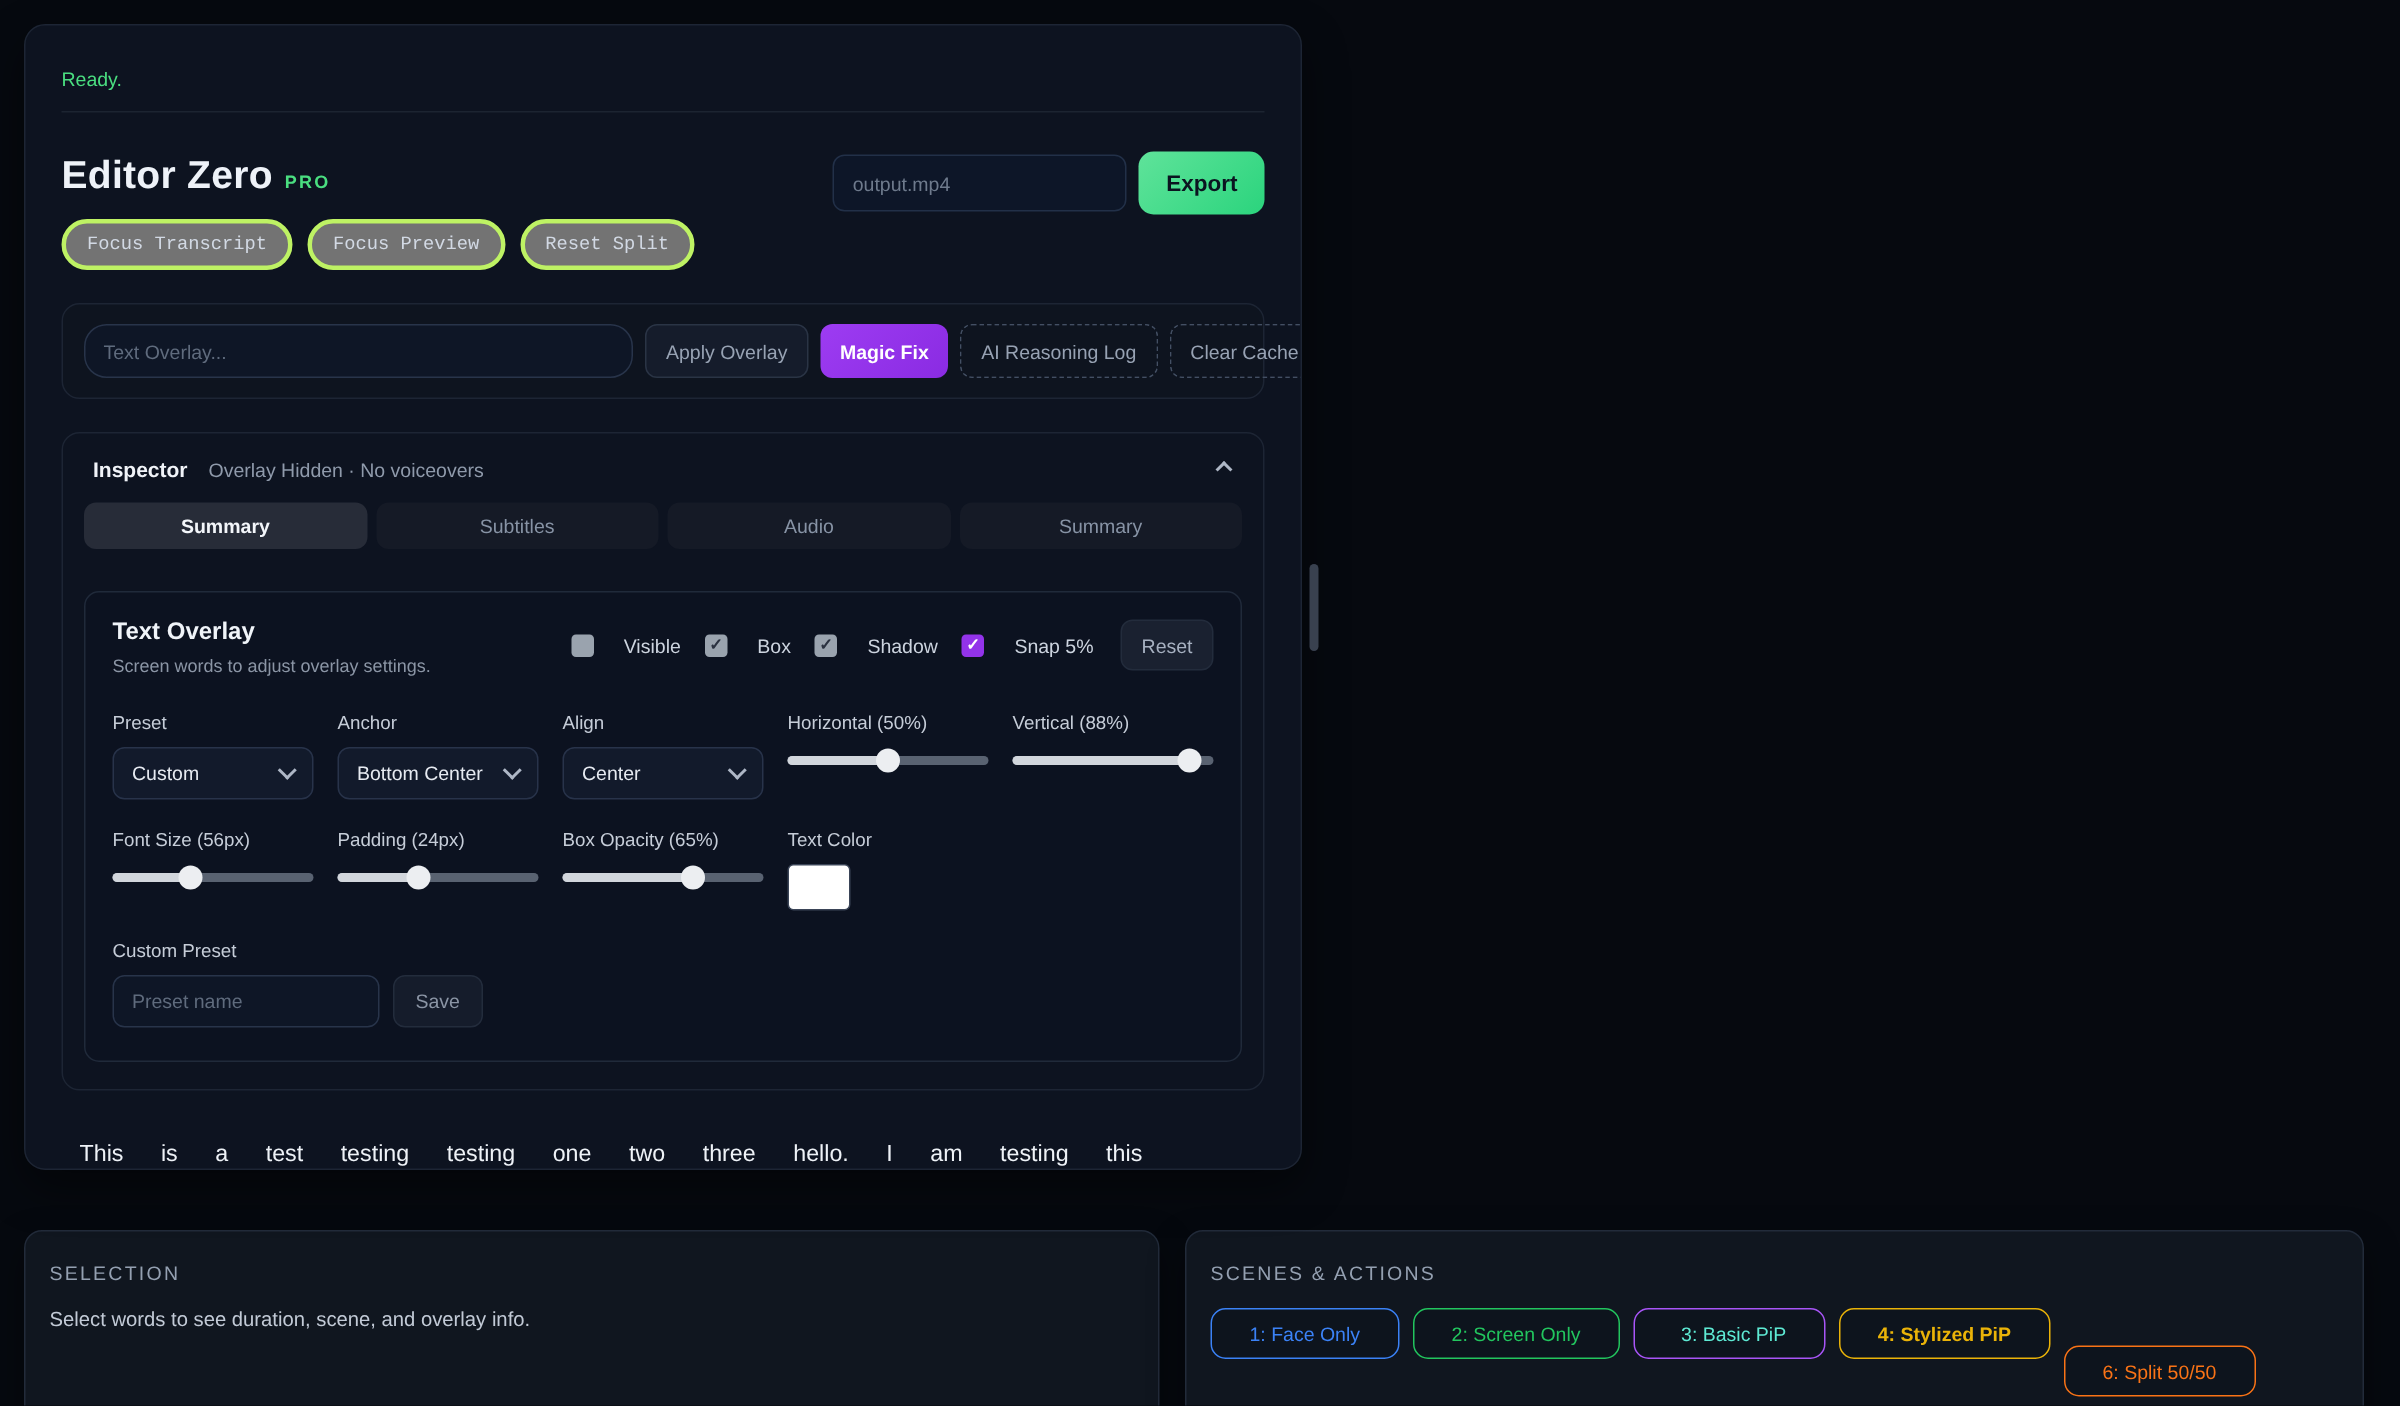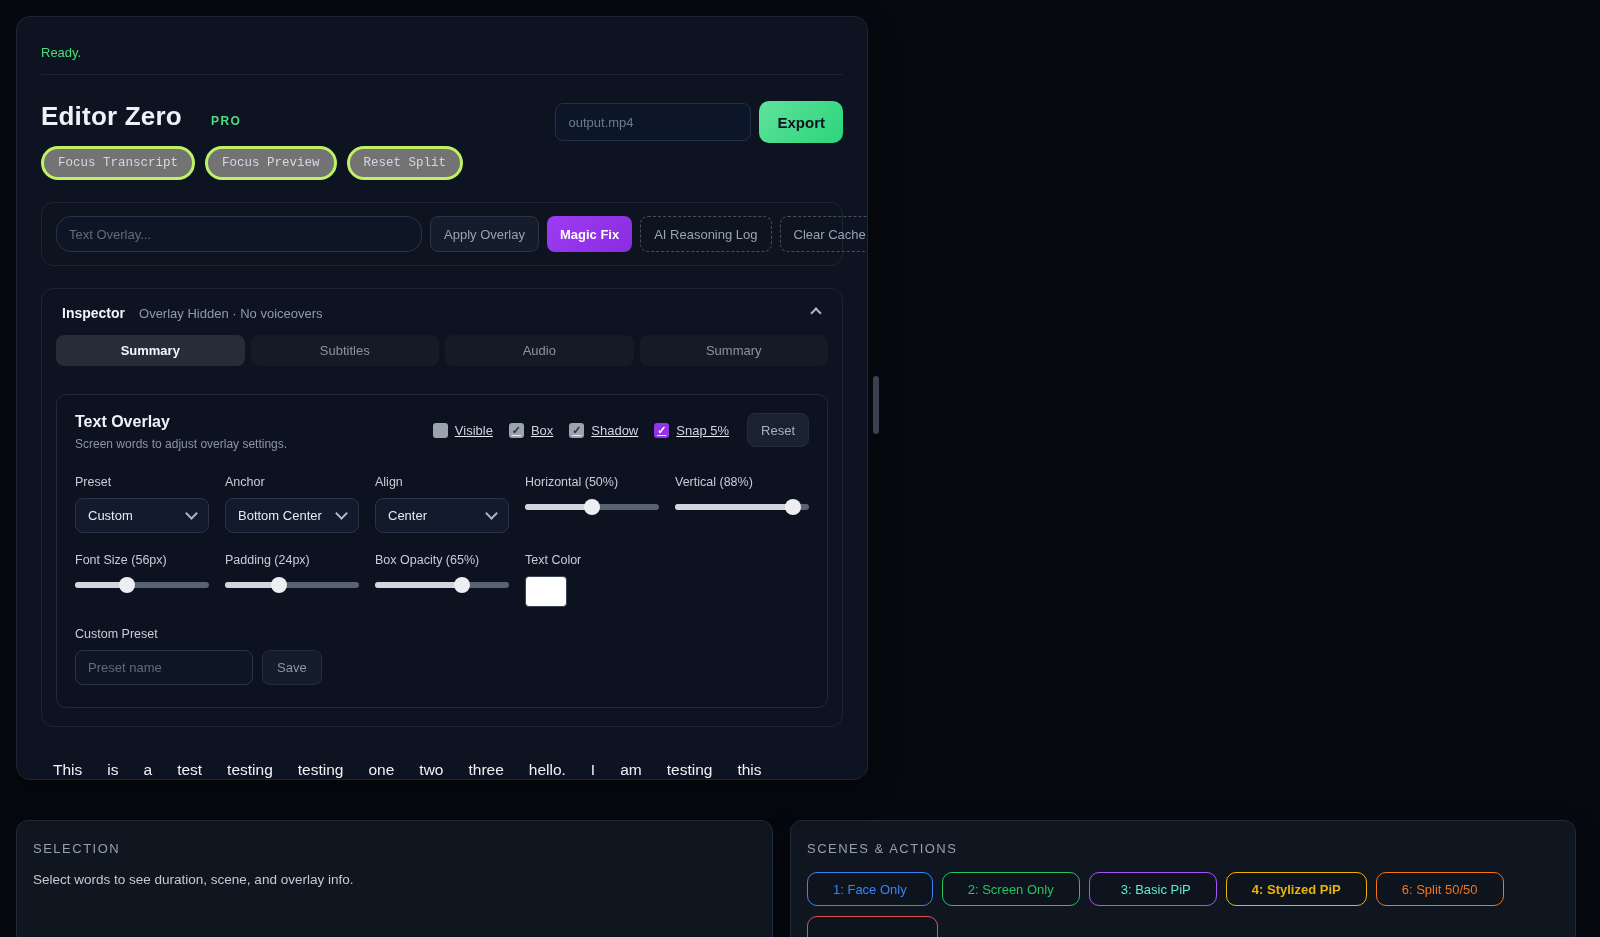--- a/index.html
+++ b/index.html
@@ -29,21 +29,21 @@
   .right-card { flex:1; padding:22px; overflow:hidden; }
 
   
   .status-line { font-size:13px; color:#4ade80; margin:4px 0 14px; }
   .hr { height:1px; background:#1c2431; margin-bottom:26px; }
 
   
   .hdr { position:relative; margin-bottom:2px; }
   .title-row { display:flex; align-items:baseline; gap:8px; }
   .app-title { font-size:26px; font-weight:800; letter-spacing:.2px; color:#eef2f8; }
-  .pro-badge { font-size:12px; font-weight:800; letter-spacing:1.5px; color:#4ade80;margin-left:21px; }
+  .pro-badge { font-size:12px; font-weight:800; letter-spacing:1.5px; color:#4ade80; }
   .pill-row { display:flex; gap:10px; margin-top:14px; }
   .pill {
     background:#737373; border:3px solid #bef264; color:#d2d9e4;
     border-radius:999px; font-size:12.5px; padding:7px 14px; cursor:pointer;font-family:Liberation Mono, monospace;
   }
   .export-zone { position:absolute; right:0; top:0; display:flex; align-items:center; gap:8px; }
   .output-input {
     width:196px; height:38px; background:#0d1628; border:1px solid #223048;
     border-radius:8px; color:#aeb8c8; font-size:13px; padding:0 12px; outline:none;
     font-family:"Liberation Sans", sans-serif;
@@ -98,21 +98,21 @@
 
   
   .settings {
     margin-top:28px; background:#0c1220; border:1px solid #202a3a; border-radius:10px;
     padding:18px 18px 22px;
   }
   .settings-head { display:flex; justify-content:space-between; align-items:flex-start; }
   .sh-title { font-size:16px; font-weight:700; color:#f0f4f9; }
   .sh-sub { font-size:12px; color:#8b95a5; margin-top:6px; }
   .cb-row { display:flex; align-items:center; gap:16px; }
-  .cb-item { display:flex; align-items:center; gap:7px; cursor:pointer;text-decoration:underline; }
+  .cb-item { display:flex; align-items:center; gap:20px; cursor:pointer; }
   .cb-box {
     width:15px; height:15px; border-radius:3px; background:#9aa3ae;
     display:flex; align-items:center; justify-content:center;
     font-size:11px; line-height:1; color:#2a3140; font-weight:700;
   }
   .cb-box.accent { background:#9333ea; color:#fff; }
   .cb-label { font-size:13px; color:#cdd4df; }
   .reset-btn {
     height:34px; padding:0 13px; border-radius:8px; background:#1a2130; border:1px solid #232c3c;
     color:#a7b1c1; font-size:13px; cursor:pointer; font-family:"Liberation Sans", sans-serif;
@@ -382,19 +382,19 @@
       <div class="panel-msg">Select words to see duration, scene, and overlay info.</div>
     </div>
     <div class="bottom-gap"></div>
     <div class="panel scenes-panel">
       <div class="panel-title">SCENES &amp; ACTIONS</div>
       <div class="scene-row" id="scene-row">
           <button class="scene-btn" style="border-color: rgb(59, 130, 246); color: rgb(59, 130, 246);">1: Face Only</button>
           <button class="scene-btn" style="border-color: rgb(34, 197, 94); color: rgb(34, 197, 94);">2: Screen Only</button>
           <button class="scene-btn" style="border-color: rgb(168, 85, 247); color: #5eead4; padding-left: 31px;">3: Basic PiP</button>
           <button class="scene-btn b4" style="border-color: rgb(234, 179, 8); color: rgb(234, 179, 8);">4: Stylized PiP</button>
-          <button class="scene-btn" style="border-color: rgb(249, 115, 22); color: rgb(249, 115, 22);">6: Split 50/50</button>
+          <button class="scene-btn" style="border-color: rgb(249, 115, 22); color: rgb(249, 115, 22); margin-top: 25px;">6: Split 50/50</button>
         </div>
       <button class="scene-partial" id="scene-partial" style="border-color: rgb(224, 82, 82);"></button>
     </div>
   </div>
 
 </div>
 
 </body></html>

